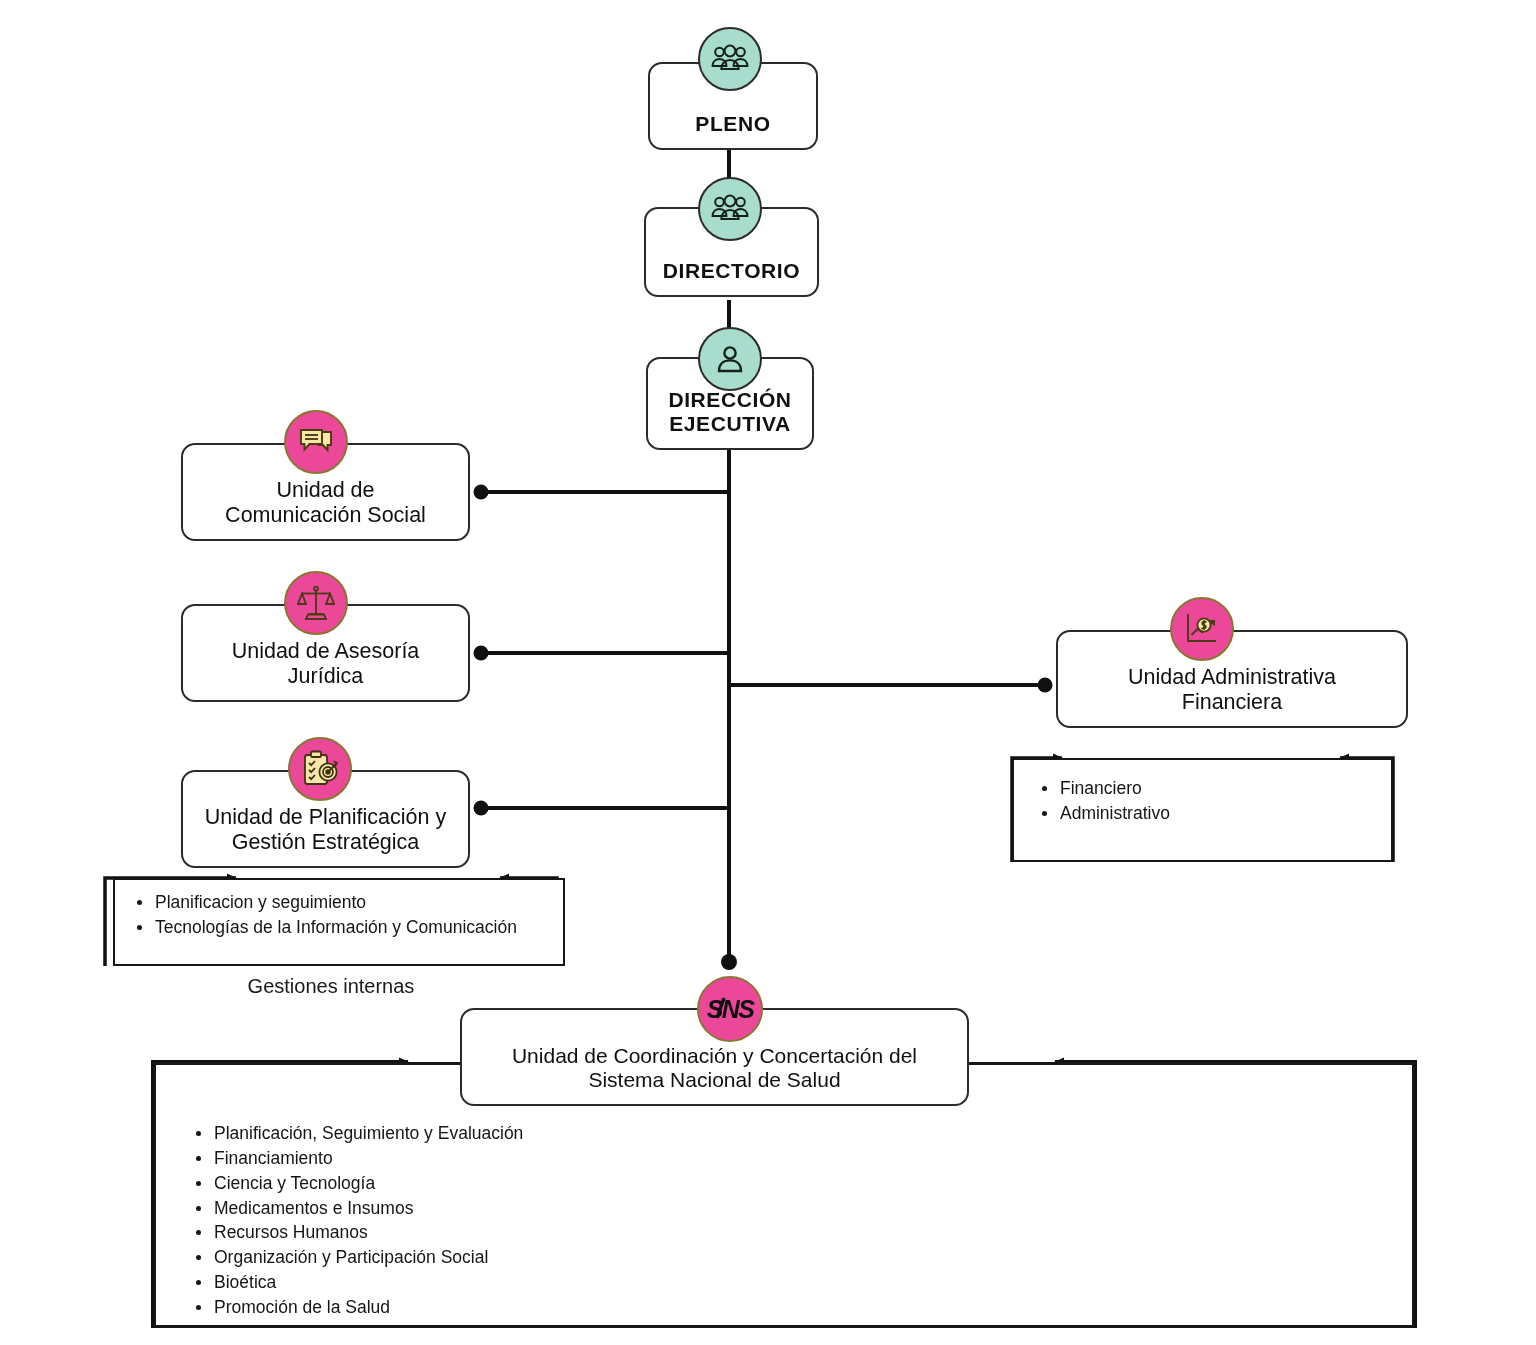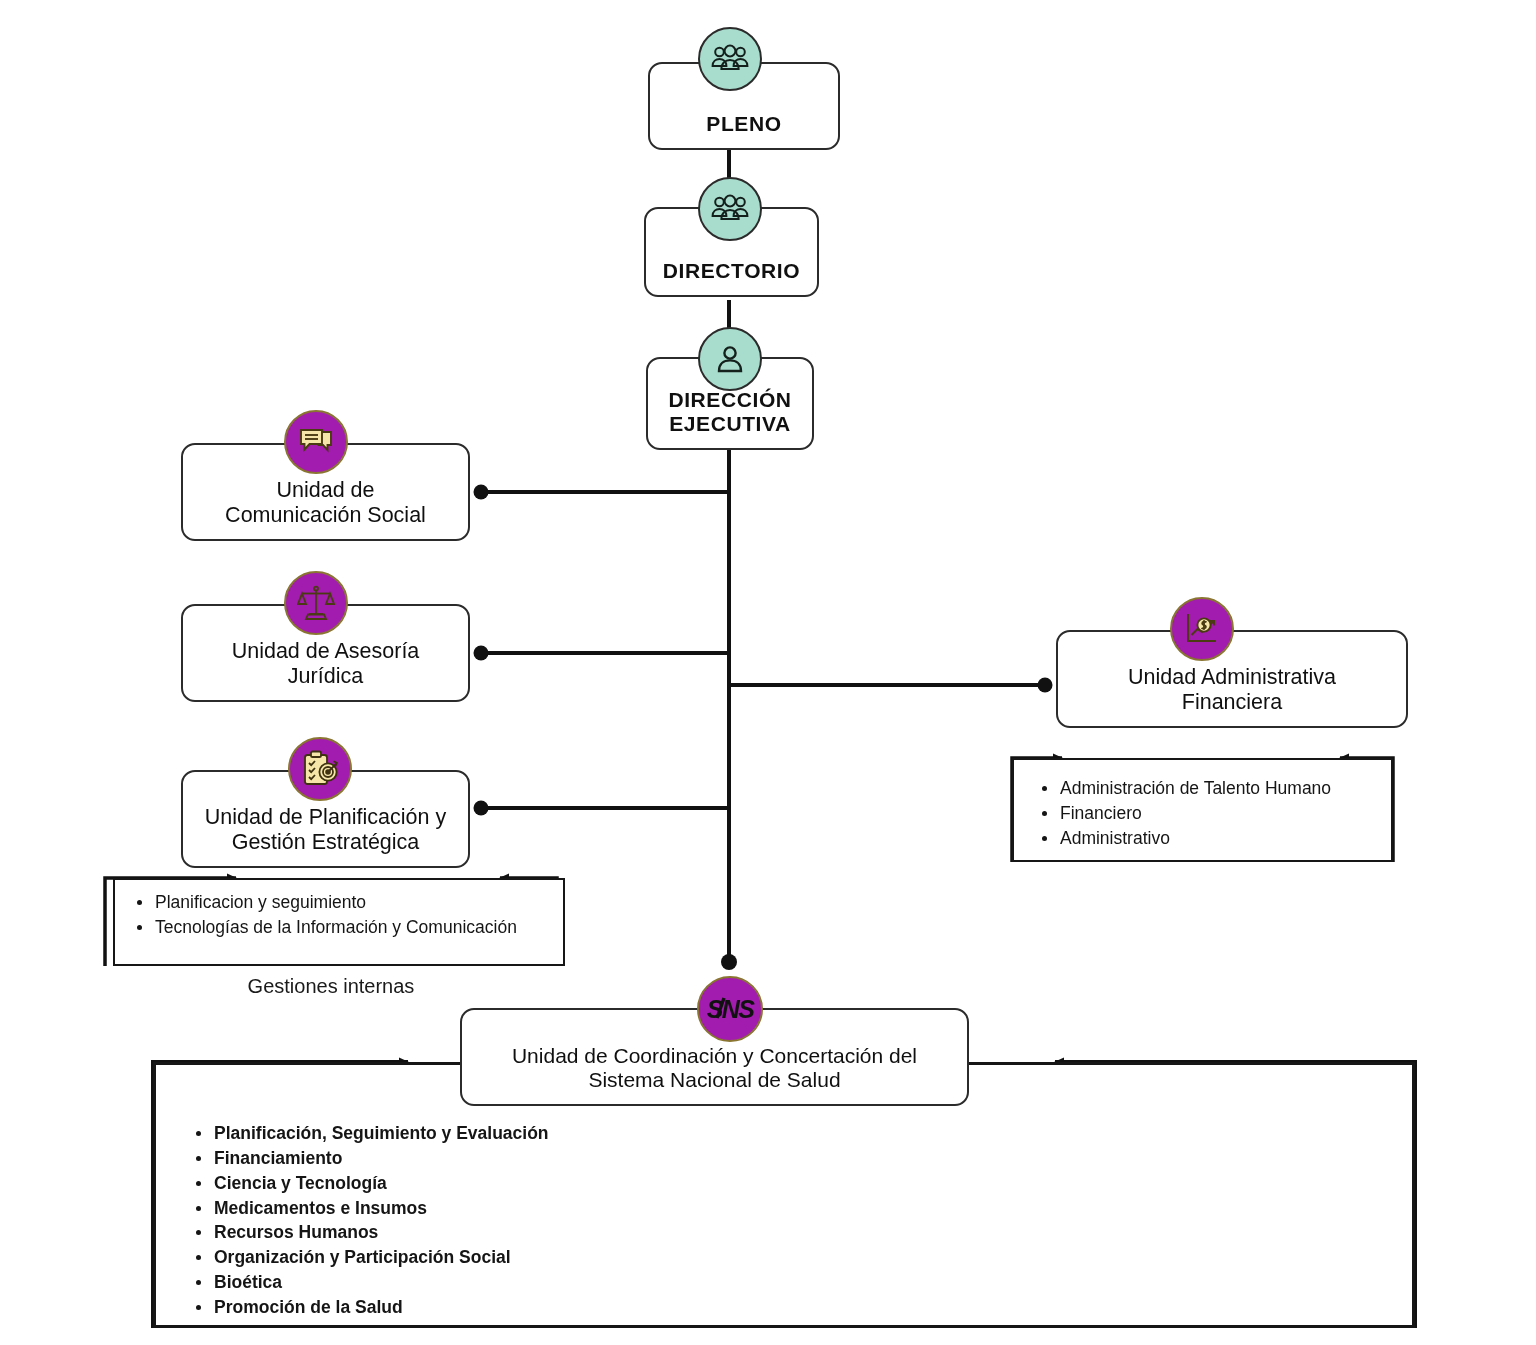--- a/index.html
+++ b/index.html
@@ -55,21 +55,21 @@
   .badge {
     position: absolute;
     border-radius: 50%;
     border: 2px solid #2b2b2b;
     display: flex;
     align-items: center;
     justify-content: center;
     z-index: 6;
   }
   .badge.teal { background: #a8ddce; }
-  .badge.yellow { background: #a21caf; border-color: #8a7632; justify-content: center; }
+  .badge.yellow { background: #ec4899; border-color: #8a7632; justify-content: center; }
   .badge svg { display: block; }
 
   
   .listbox {
     position: absolute;
     background: #ffffff;
     border: 2px solid #161616;
     z-index: 2;
   }
   .listbox ul {
@@ -130,21 +130,21 @@
     <path d="M105,966 L105,878 L236,878" stroke="#111" stroke-width="3.5" fill="none" marker-end="url(#arrowR)"></path>
     <path d="M557,966 L557,878 L500,878" stroke="#111" stroke-width="3.5" fill="none" marker-end="url(#arrowR)"></path>
 
     <path d="M1012,862 L1012,758 L1062,758" stroke="#111" stroke-width="3.5" fill="none" marker-end="url(#arrowR)"></path>
     <path d="M1393,862 L1393,758 L1340,758" stroke="#111" stroke-width="3.5" fill="none" marker-end="url(#arrowR)"></path>
 
     <path d="M153,1328 L153,1062 L408,1062" stroke="#111" stroke-width="4" fill="none" marker-end="url(#arrowR)"></path>
     <path d="M1415,1328 L1415,1062 L1055,1062" stroke="#111" stroke-width="4" fill="none" marker-end="url(#arrowR)"></path>
   </svg>
 
-  <div class="node top" style="left:648px; top:62px; width:192px; height:88px;">
+  <div class="node top" style="left:648px; top:62px; width:170px; height:88px;">
     <div class="label">PLENO</div>
   </div>
   <div class="badge teal" style="left:698px; top:27px; width:64px; height:64px;">
     <svg width="38" height="30" viewBox="0 0 38 30" fill="none" stroke="#14201c" stroke-width="2">
       <circle cx="8.5" cy="8" r="4.3"></circle>
       <path d="M1.6 22 C1.6 17.2 5 15 8.5 15 C12 15 15.4 17.2 15.4 22 Z"></path>
       <circle cx="29.5" cy="8" r="4.3"></circle>
       <path d="M22.6 22 C22.6 17.2 26 15 29.5 15 C33 15 36.4 17.2 36.4 22 Z"></path>
       <circle cx="19" cy="7" r="5.4"></circle>
       <path d="M10.4 25 C10.4 19 14.5 16 19 16 C23.5 16 27.6 19 27.6 25 Z"></path>
@@ -265,27 +265,26 @@
   <div class="listbox" style="left:105px; top:878px; width:452px; height:88px; padding:10px 8px 0 14px;margin-left:8px;">
     <ul>
       <li>Planificacion y seguimiento</li>
       <li>Tecnologías de la Información y Comunicación</li>
     </ul>
   </div>
   <div class="caption" style="left:105px; top:975px; width:452px;">Gestiones internas</div>
 
   <div class="listbox" style="left:1012px; top:758px; width:381px; height:104px; padding:16px 8px 0 20px;">
     <ul>
-      <li>Administración de Talento Humano</li>
       <li>Financiero</li>
       <li>Administrativo</li>
     </ul>
   </div>
 
-  <div class="listbox" style="left:153px; top:1062px; width:1262px; height:266px; padding:56px 8px 6px 32px; border-width:3px;font-weight:bold;">
+  <div class="listbox" style="left:153px; top:1062px; width:1262px; height:266px; padding:56px 8px 6px 32px; border-width:3px;">
     <ul>
       <li>Planificación, Seguimiento y Evaluación</li>
       <li>Financiamiento</li>
       <li>Ciencia y Tecnología</li>
       <li>Medicamentos e Insumos</li>
       <li>Recursos Humanos</li>
       <li>Organización y Participación Social</li>
       <li>Bioética</li>
       <li>Promoción de la Salud</li>
     </ul>

